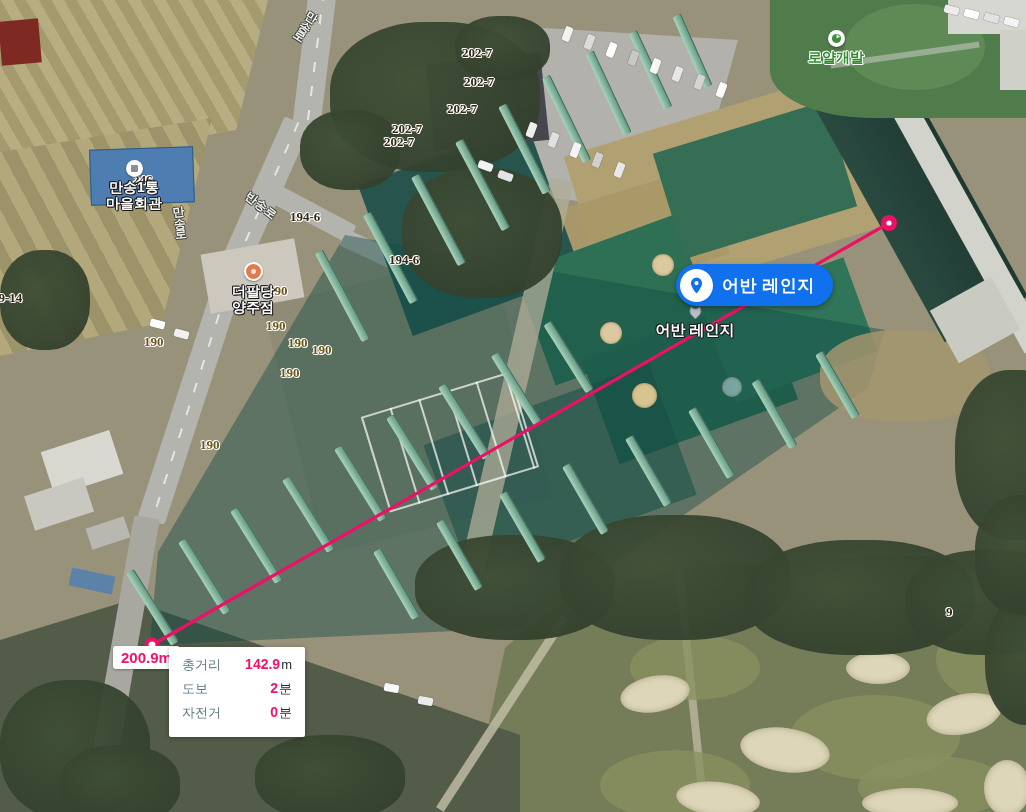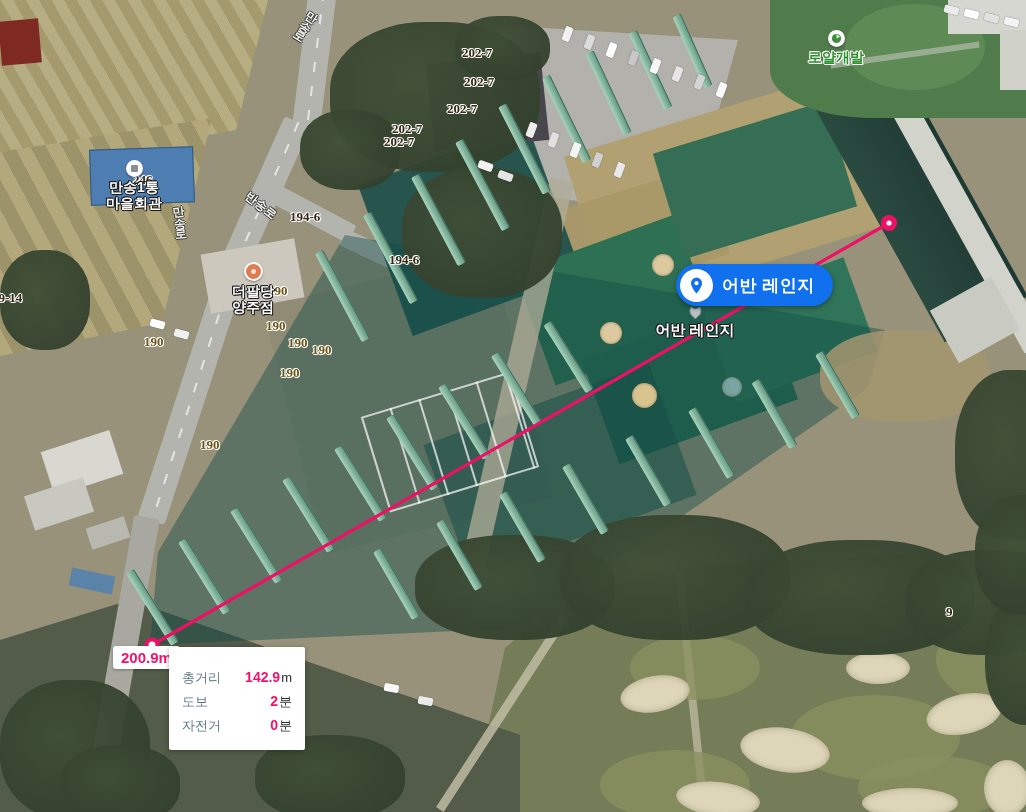--- a/index.html
+++ b/index.html
@@ -91,21 +91,21 @@
     box-shadow:0 1px 2px rgba(0,0,0,.4);margin-bottom:2px;}
 
   
   .poi-pill{left:676px;top:264px;height:42px;display:flex;align-items:center;background:#1070ee;
     border-radius:21px;padding:0 18px 0 4px;box-shadow:0 2px 5px rgba(0,0,0,.35);z-index:30;}
   .pill-circle{width:33px;height:33px;border-radius:50%;background:#fff;display:flex;align-items:center;justify-content:center;margin-right:9px;}
   .pill-text{color:#fff;font-weight:bold;font-size:17px;letter-spacing:.5px;white-space:nowrap;}
   .distance-badge{left:113px;top:646px;background:#fff;border-radius:3px;padding:3px 8px;z-index:40;
     font-weight:bold;font-size:15px;color:#f0136e;box-shadow:0 1px 3px rgba(0,0,0,.3);}
   .measure-panel{left:169px;top:647px;width:136px;background:#fff;border-radius:2px;z-index:50;
-    box-shadow:0 1px 5px rgba(0,0,0,.3);padding:22px 0 9px 0;}
+    box-shadow:0 1px 5px rgba(0,0,0,.3);padding:9px 0 9px 0;}
   .mp-row{display:flex;justify-content:space-between;align-items:baseline;padding:0 13px;height:24px;font-size:13px;}
   .mp-label{color:#5c7682;}
   .mp-value b{color:#f0136e;font-size:14px;}
   .mp-value i{font-style:normal;color:#2a2a2a;margin-left:1px;}
   .mp-clear{display:flex;align-items:center;justify-content:center;gap:7px;margin:7px auto 2px auto;
     width:108px;height:36px;border-radius:18px;border:1px solid #d8d8d8;background:#fff;
     font-size:14px;color:#4a4a4a;cursor:pointer;font-family:inherit;}
   .line-layer{left:0;top:0;z-index:20;pointer-events:none;}
 </style>
 </head>

